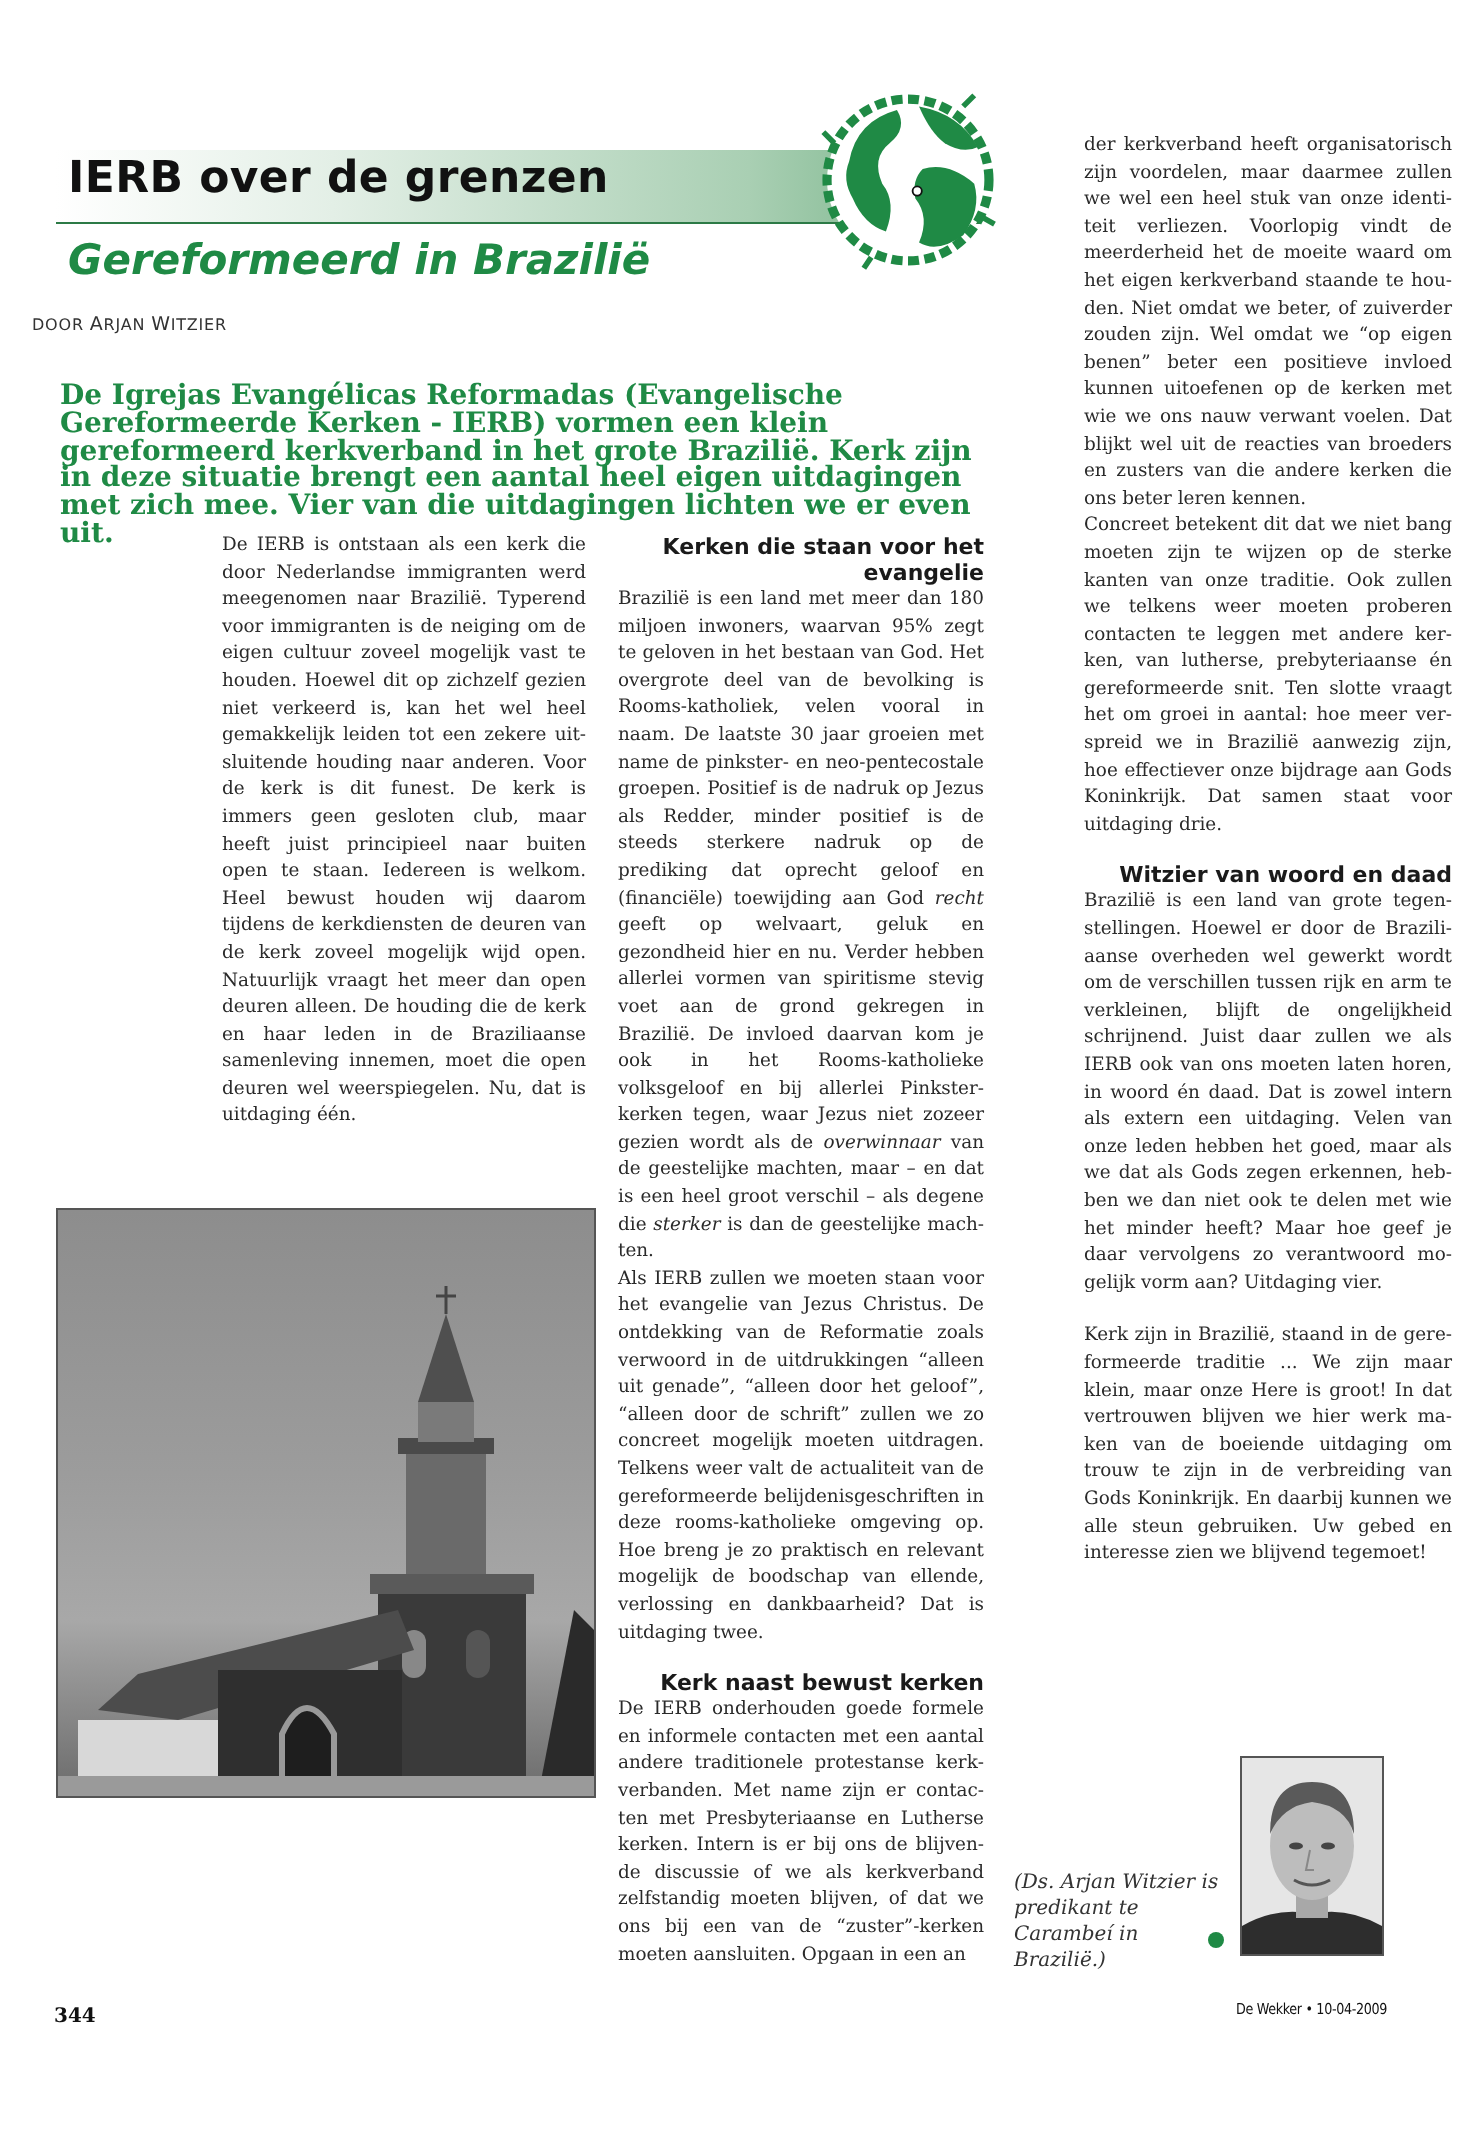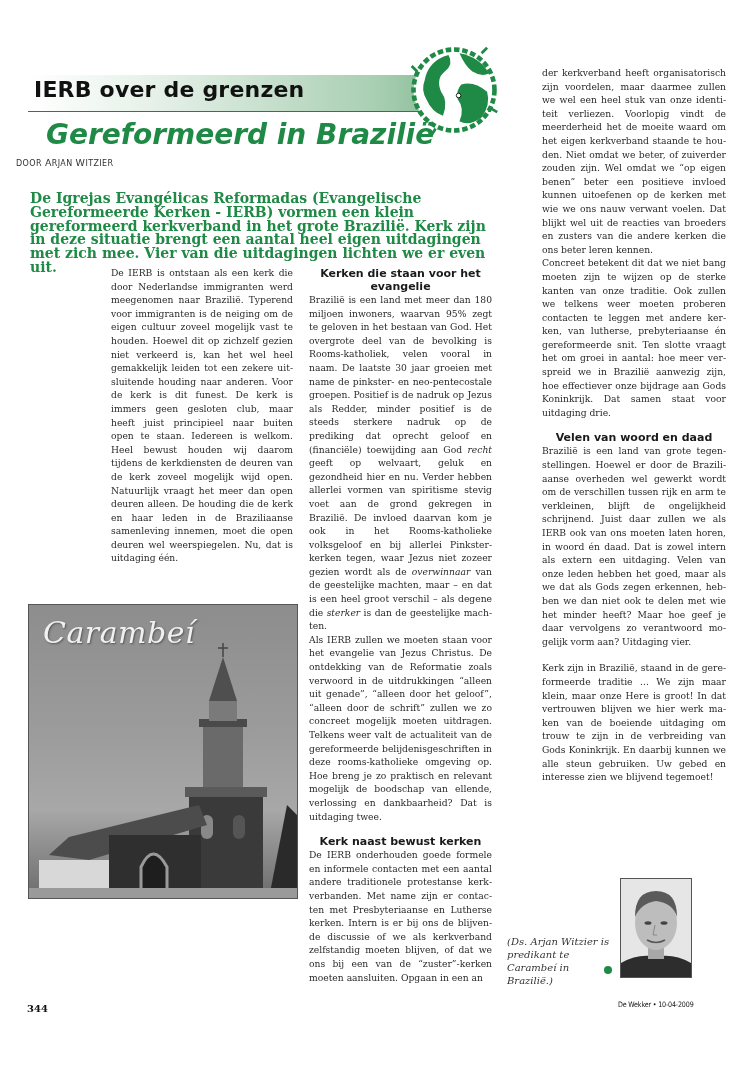--- a/index.html
+++ b/index.html
@@ -8,35 +8,35 @@
   .abs { position: absolute; }
 
   
   .header-band { left: 28px; top: 75px; width: 462px; height: 36px;
     background: linear-gradient(to right, #ffffff 0%, #e3efe6 30%, #a9cfb3 75%, #6faf82 100%);
     border-bottom: 1.5px solid #2c7a46; }
   .section-title { left: 34px; top: 77px; font-family: "DejaVu Sans", "Liberation Sans", sans-serif;
     font-weight: bold; font-size: 22px; color: #111; letter-spacing: 0.2px; }
   .globe { left: 408px; top: 44px; width: 92px; height: 92px; }
 
-  .article-title { left: 46px; top: 118px; font-family: "DejaVu Sans", "Liberation Sans", sans-serif;
-    font-style: italic; font-weight: bold; font-size: 28px; color: #1f8a45; }
+  .article-title { left: 34px; top: 118px; font-family: "DejaVu Sans", "Liberation Sans", sans-serif;
+    font-style: italic; font-weight: bold; font-size: 21px; color: #1f8a45; }
   .byline { left: 16px; top: 157px; font-family: "DejaVu Sans", "Liberation Sans", sans-serif;
     font-size: 8px; letter-spacing: 0.4px; color: #333; text-transform: uppercase; }
   .byline .big { font-size: 9.5px; }
 
   .intro { left: 30px; top: 192px; width: 468px; font-family: "DejaVu Serif", "Liberation Serif", serif;
     font-weight: bold; font-size: 14px; line-height: 13.8px; color: #1f8a45; }
 
   .col { font-size: 9.2px; line-height: 13.6px; color: #2a2a2a; text-align: justify; hyphens: manual; }
   .col p { margin: 0; }
   .col p + p { margin-top: 0; }
   .col .gap { margin-top: 13px; }
   .col h3 { margin: 0; font-family: "DejaVu Sans", "Liberation Sans", sans-serif; font-weight: bold;
-    font-size: 11px; line-height: 13px; color: #1a1a1a; text-align: center; }
+    font-size: 11px; line-height: 13px; color: #1a1a1a; text-align: right; }
   .col h3.spaced { margin-top: 12px; }
   .col1 { left: 111px; top: 266px; width: 182px; }
   .col2 { left: 309px; top: 267px; width: 183px; }
   .col3 { left: 506px; top: 66px; width: 184px; margin-left: 36px; }
 
   
   .photo { left: 28px; top: 604px; width: 268px; height: 293px; border: 1px solid #555;
     background: linear-gradient(to bottom, #8d8d8d 0%, #9c9c9c 45%, #a8a8a8 70%, #6b6b6b 100%); overflow: hidden; }
   .photo-caption { position: absolute; left: 14px; top: 10px; font-family: "DejaVu Serif", "Liberation Serif", serif;
     font-style: italic; font-size: 30px; color: #f0f0f0; text-shadow: 1px 1px 2px #555; letter-spacing: 0.5px; }
@@ -94,35 +94,34 @@
 
     <polygon points="20,250 40,232 170,200 178,220 60,255" fill="#4c4c4c"></polygon>
     <rect x="10" y="255" width="160" height="38" fill="#d8d8d8"></rect>
     <rect x="80" y="230" width="92" height="63" fill="#2f2f2f"></rect>
     <path d="M112 293 L112 262 Q124 236 138 262 L138 293 Z" fill="#1e1e1e" stroke="#999" stroke-width="3"></path>
 
     <polygon points="258,200 240,293 268,293 268,210" fill="#2a2a2a"></polygon>
 
     <rect x="0" y="283" width="268" height="10" fill="#9a9a9a"></rect>
   </svg>
-  <div class="photo-caption">Carambeí</div>
 </div>
 
 <div class="abs col col2">
   <h3>Kerken die staan voor het evangelie</h3>
   <p><span>Brazilië is een land met meer dan 180 miljoen inwoners, waarvan 95% zegt te geloven in het bestaan van God. Het overgrote deel van de bevolking is Rooms-katholiek, velen vooral in naam. De laatste 30 jaar groeien met name de pinkster- en neo-pentecosta­le groepen. Positief is de nadruk op Jezus als Redder, minder positief is de steeds sterkere nadruk op de prediking dat oprecht geloof en (financiële) toe­wijding aan God </span><em>recht</em><span> geeft op wel­vaart, geluk en gezondheid hier en nu. Verder hebben allerlei vormen van spiritisme stevig voet aan de grond ge­kregen in Brazilië. De invloed daarvan kom je ook in het Rooms-katholieke volksgeloof en bij allerlei Pinkster­kerken tegen, waar Jezus niet zozeer gezien wordt als de </span><em>overwinnaar</em><span> van de geestelijke machten, maar – en dat is een heel groot verschil – als degene die </span><em>sterker</em><span> is dan de geestelijke mach­ten.</span></p>
   <p>Als IERB zullen we moeten staan voor het evangelie van Jezus Christus. De ontdekking van de Reformatie zoals verwoord in de uitdrukkingen “alleen uit genade”, “alleen door het geloof”, “alleen door de schrift” zullen we zo concreet mogelijk moeten uitdragen. Telkens weer valt de actualiteit van de gereformeerde belijdenisgeschriften in deze rooms-katholieke omgeving op. Hoe breng je zo praktisch en rele­vant mogelijk de boodschap van el­lende, verlossing en dankbaarheid? Dat is uitdaging twee.</p>
   <h3 class="spaced">Kerk naast bewust kerken</h3>
   <p>De IERB onderhouden goede formele en informele contacten met een aantal andere traditionele protestanse kerk­verbanden. Met name zijn er contac­ten met Presbyteriaanse en Lutherse kerken. Intern is er bij ons de blijven­de discussie of we als kerkverband zelfstandig moeten blijven, of dat we ons bij een van de “zuster”-kerken moeten aansluiten. Opgaan in een an­</p>
 </div>
 
 <div class="abs col col3">
   <p>der kerkverband heeft organisatorisch zijn voordelen, maar daarmee zullen we wel een heel stuk van onze identi­teit verliezen. Voorlopig vindt de meerderheid het de moeite waard om het eigen kerkverband staande te hou­den. Niet omdat we beter, of zuiverder zouden zijn. Wel omdat we “op eigen benen” beter een positieve invloed kunnen uitoefenen op de kerken met wie we ons nauw verwant voelen. Dat blijkt wel uit de reacties van broeders en zusters van die andere kerken die ons beter leren kennen.</p>
   <p>Concreet betekent dit dat we niet bang moeten zijn te wijzen op de sterke kanten van onze traditie. Ook zullen we telkens weer moeten proberen contacten te leggen met andere ker­ken, van lutherse, prebyteriaanse én gereformeerde snit. Ten slotte vraagt het om groei in aantal: hoe meer ver­spreid we in Brazilië aanwezig zijn, hoe effectiever onze bijdrage aan Gods Koninkrijk. Dat samen staat voor uitdaging drie.</p>
-  <h3 class="spaced">Velen van woord en daad</h3>
+  <h3 class="spaced">Witzier van woord en daad</h3>
   <p>Brazilië is een land van grote tegen­stellingen. Hoewel er door de Brazili­aanse overheden wel gewerkt wordt om de verschillen tussen rijk en arm te verkleinen, blijft de ongelijkheid schrijnend. Juist daar zullen we als IERB ook van ons moeten laten horen, in woord én daad. Dat is zowel intern als extern een uitdaging. Velen van onze leden hebben het goed, maar als we dat als Gods zegen erkennen, heb­ben we dan niet ook te delen met wie het minder heeft? Maar hoe geef je daar vervolgens zo verantwoord mo­gelijk vorm aan? Uitdaging vier.</p>
   <p class="gap">Kerk zijn in Brazilië, staand in de gere­formeerde traditie ... We zijn maar klein, maar onze Here is groot! In dat vertrouwen blijven we hier werk ma­ken van de boeiende uitdaging om trouw te zijn in de verbreiding van Gods Koninkrijk. En daarbij kunnen we alle steun gebruiken. Uw gebed en interesse zien we blijvend tegemoet!</p>
 </div>
 
 <div class="abs author-note">(Ds. Arjan Witzier is predikant te Carambeí in Brazilië.)</div>
 <div class="abs green-dot"></div>
 <div class="abs author-photo">
   <svg width="70" height="98" viewBox="0 0 70 98">
     <rect width="70" height="98" fill="#e6e6e6"></rect>
     <path d="M0 98 L0 84 Q18 74 35 78 Q52 74 70 84 L70 98 Z" fill="#2d2d2d"></path>

